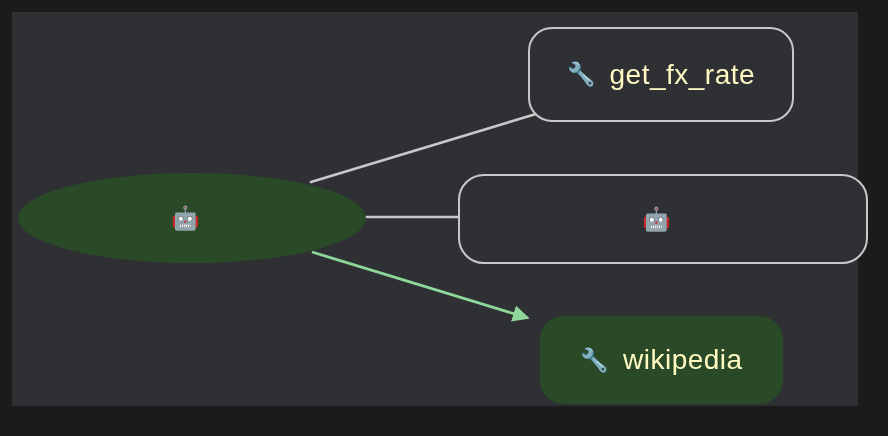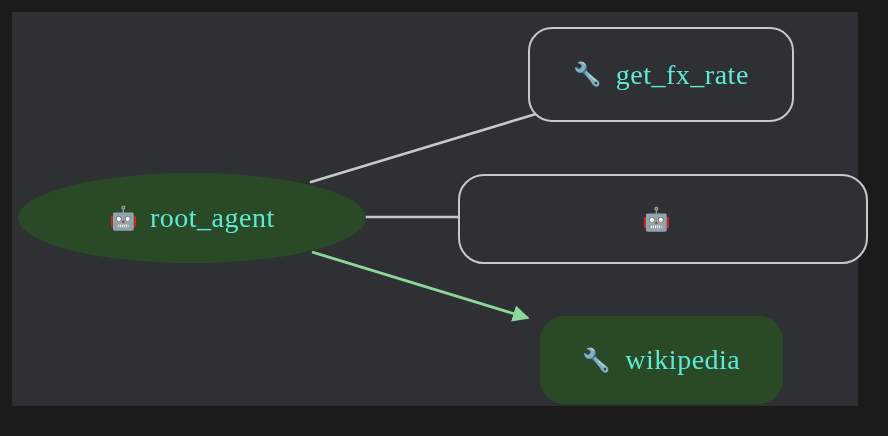--- a/index.html
+++ b/index.html
@@ -45,22 +45,22 @@
   .node {
     position: absolute;
     display: flex;
     align-items: center;
     justify-content: center;
     box-sizing: border-box;
     white-space: nowrap;
   }
 
   .node-label {
-    color: #5eead4;
-    font-family: Liberation Serif, serif;
+    color: #fef9c3;
+    font-family: Liberation Sans, sans-serif;
     letter-spacing: 0.5px;
   }
 
   .node-emoji {
     font-family: "DejaVu Sans", sans-serif;
     line-height: 1;
     display: inline-block;
   }
 
   
@@ -129,21 +129,20 @@
 
     <line x1="311" y1="182" x2="536" y2="114" stroke="#c8c8c8" stroke-width="2.6" stroke-linecap="round"></line>
 
     <line x1="364" y1="217" x2="458" y2="217" stroke="#c8c8c8" stroke-width="2.6" stroke-linecap="round"></line>
 
     <line x1="312" y1="252" x2="528" y2="318" stroke="#8ed79b" stroke-width="2.8" stroke-linecap="butt" marker-end="url(#arrow-green)"></line>
   </svg>
 
   <div class="node" id="node-root-agent">
     <span class="node-emoji">🤖</span>
-    <span class="node-label">root_agent</span>
   </div>
 
   <div class="node" id="node-get-fx-rate">
     <span class="node-emoji">🔧</span>
     <span class="node-label">get_fx_rate</span>
   </div>
 
   <div class="node" id="node-google-search-agent">
     <span class="node-emoji">🤖</span>
   </div>

